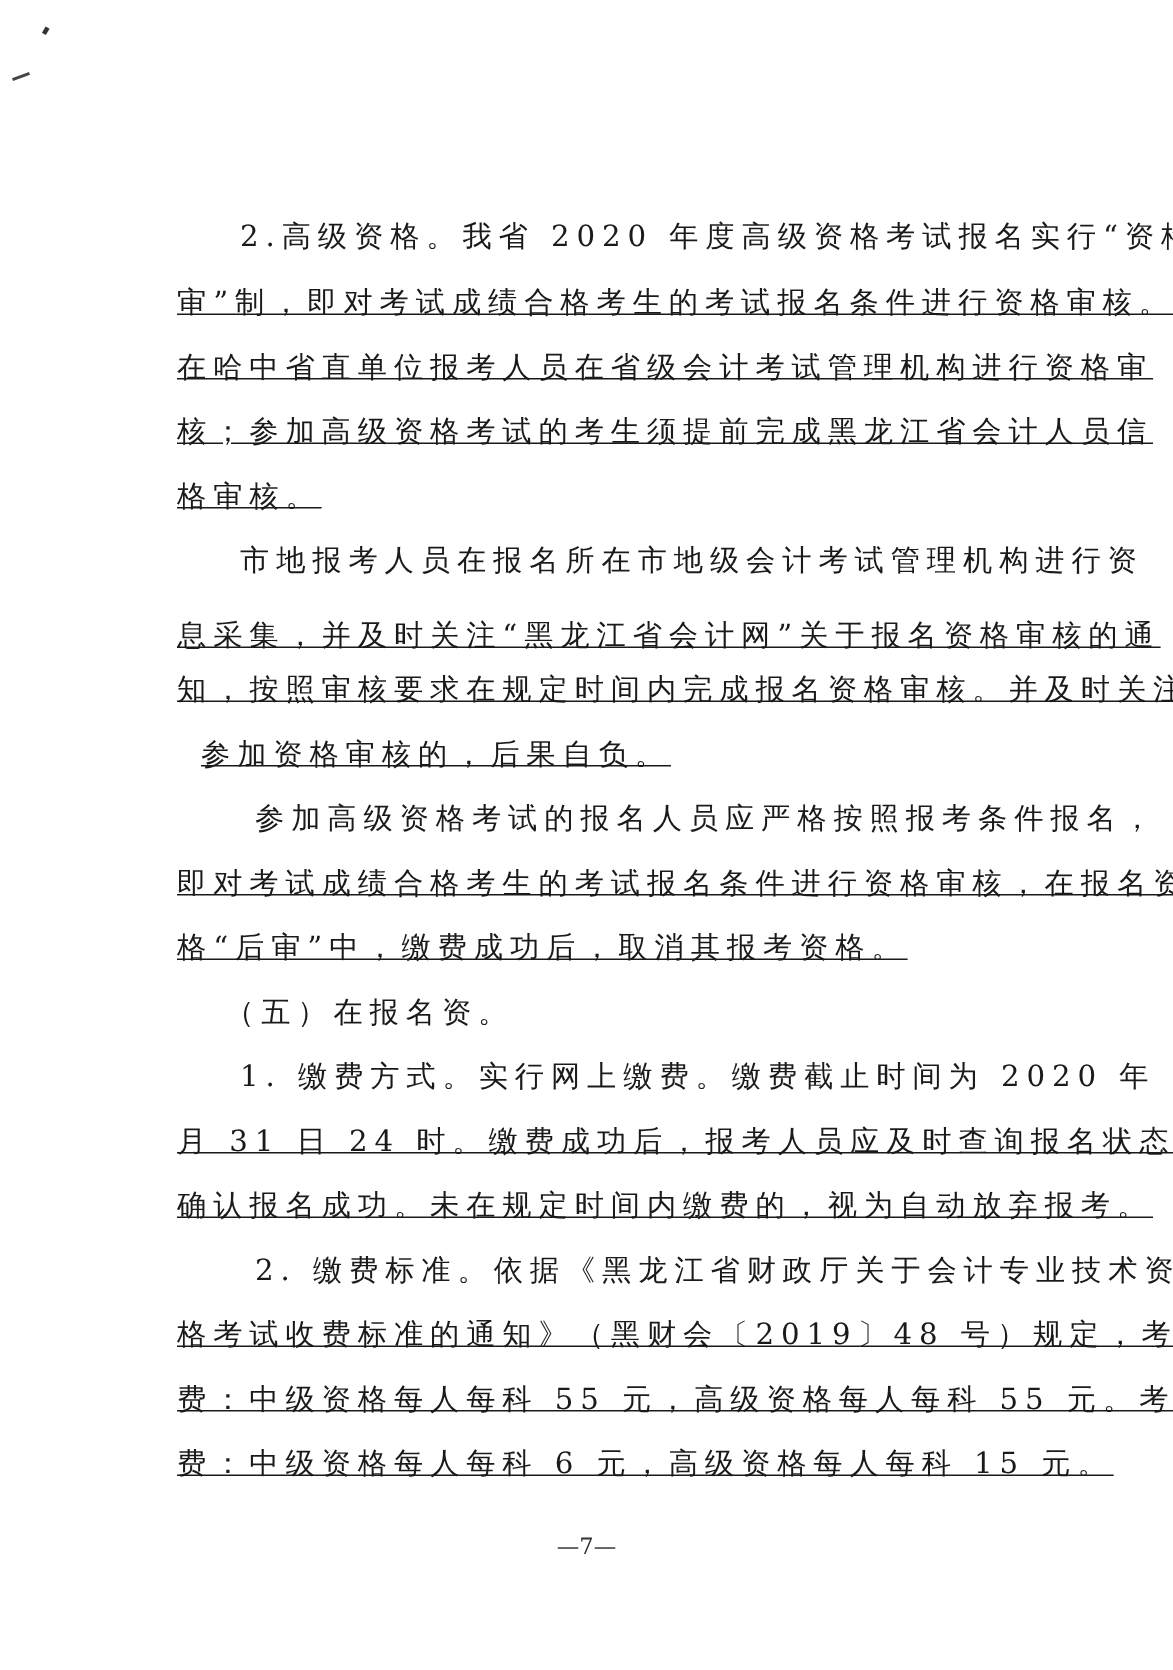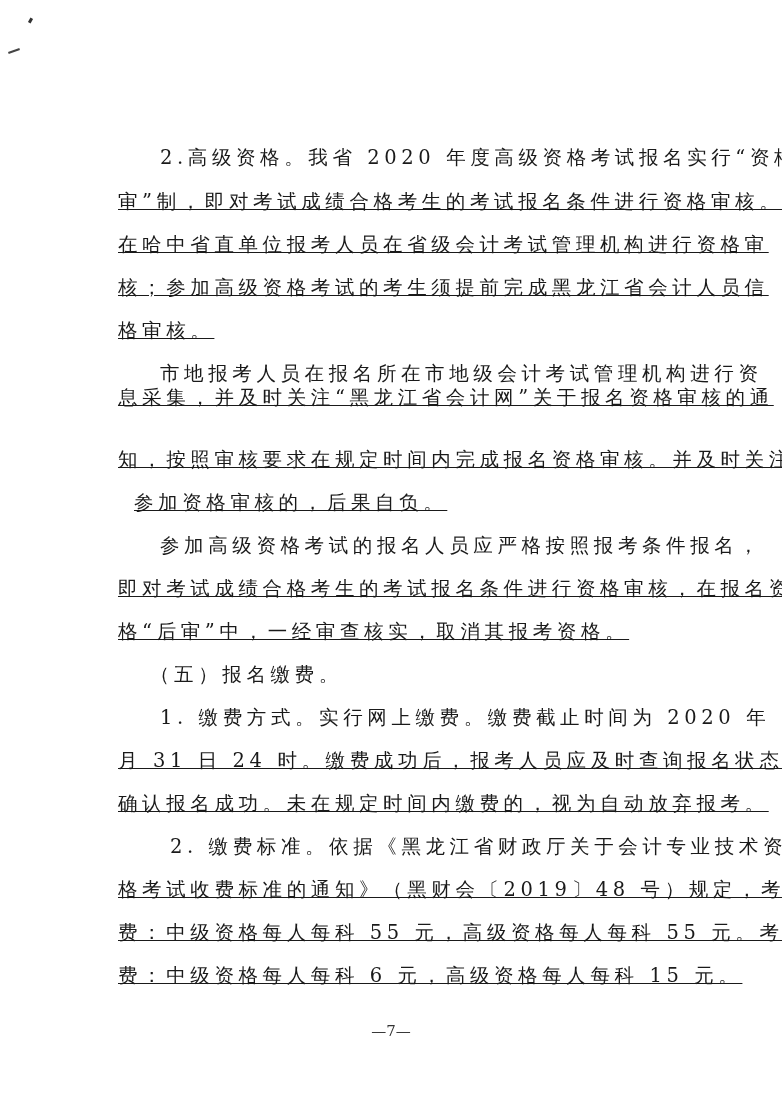--- a/index.html
+++ b/index.html
@@ -42,31 +42,31 @@
 <div>
   <div>
     <div class="line l-indent" style="top:146px;">2.高级资格。我省 2020 年度高级资格考试报名实行“资格后</div>
     <div class="line l-full" style="top:190px;">审”制，即对考试成绩合格考生的考试报名条件进行资格审核。</div>
     <div class="line l-full" style="top:233px;">在哈中省直单位报考人员在省级会计考试管理机构进行资格审</div>
     <div class="line l-full" style="top:276px;">核；参加高级资格考试的考生须提前完成黑龙江省会计人员信</div>
     <div class="line l-full" style="top:319px;">格审核。</div>
   </div>
   <div>
     <div class="line l-indent" style="top:362px;">市地报考人员在报名所在市地级会计考试管理机构进行资</div>
-    <div class="line l-full" style="top:386px;">息采集，并及时关注“黑龙江省会计网”关于报名资格审核的通</div>
+    <div class="line l-full" style="top:412px;">息采集，并及时关注“黑龙江省会计网”关于报名资格审核的通</div>
     <div class="line l-full" style="top:448px;">知，按照审核要求在规定时间内完成报名资格审核。并及时关注</div>
     <div class="line l-full" style="top:491px;margin-left:16px;">参加资格审核的，后果自负。</div>
   </div>
   <div>
-    <div class="line l-indent" style="top:534px;">参加高级资格考试的报名人员应严格按照报考条件报名，</div>
+    <div class="line l-indent" style="top:534px;margin-left:10px;">参加高级资格考试的报名人员应严格按照报考条件报名，</div>
     <div class="line l-full" style="top:577px;">即对考试成绩合格考生的考试报名条件进行资格审核，在报名资</div>
-    <div class="line l-full" style="top:620px;">格“后审”中，一经审查核实，取消其报考资格。</div>
+    <div class="line l-full" style="top:620px;">格“后审”中，缴费成功后，取消其报考资格。</div>
   </div>
   <div>
-    <div class="line l-indent" style="top:663px; left:150px;">（五）报名缴费。</div>
+    <div class="line l-indent" style="top:663px; left:150px;">（五）在报名资。</div>
   </div>
   <div>
     <div class="line l-indent" style="top:706px;">1. 缴费方式。实行网上缴费。缴费截止时间为 2020 年 3</div>
     <div class="line l-full" style="top:749px;">月 31 日 24 时。缴费成功后，报考人员应及时查询报名状态，</div>
     <div class="line l-full" style="top:792px;">确认报名成功。未在规定时间内缴费的，视为自动放弃报考。</div>
   </div>
   <div>
     <div class="line l-indent" style="top:835px;margin-left:10px;">2. 缴费标准。依据《黑龙江省财政厅关于会计专业技术资</div>
     <div class="line l-full" style="top:878px;">格考试收费标准的通知》（黑财会〔2019〕48 号）规定，考试</div>
     <div class="line l-full" style="top:921px;">费：中级资格每人每科 55 元，高级资格每人每科 55 元。考务</div>

